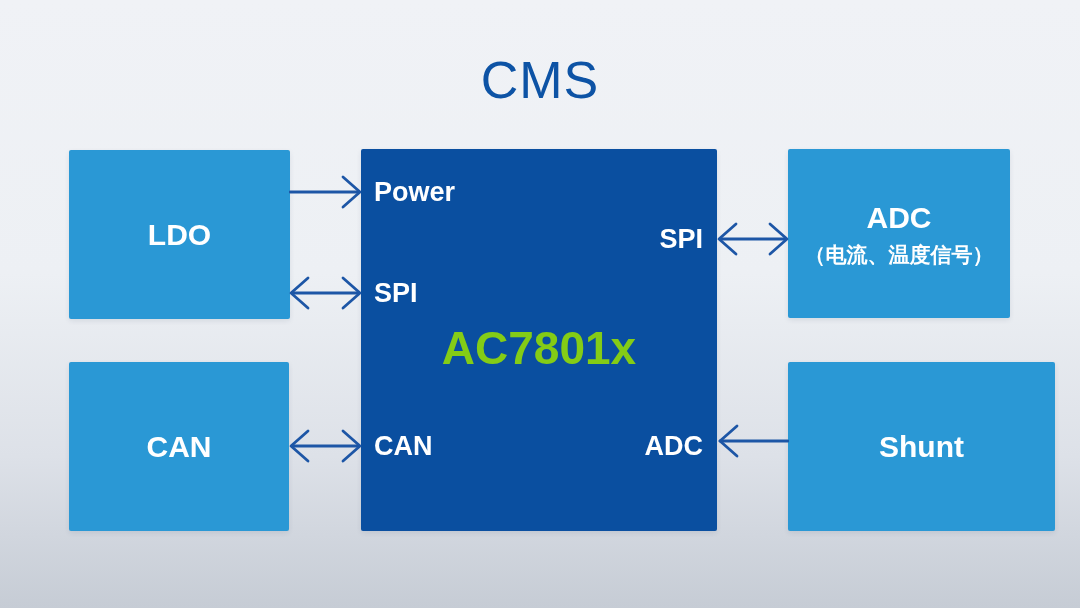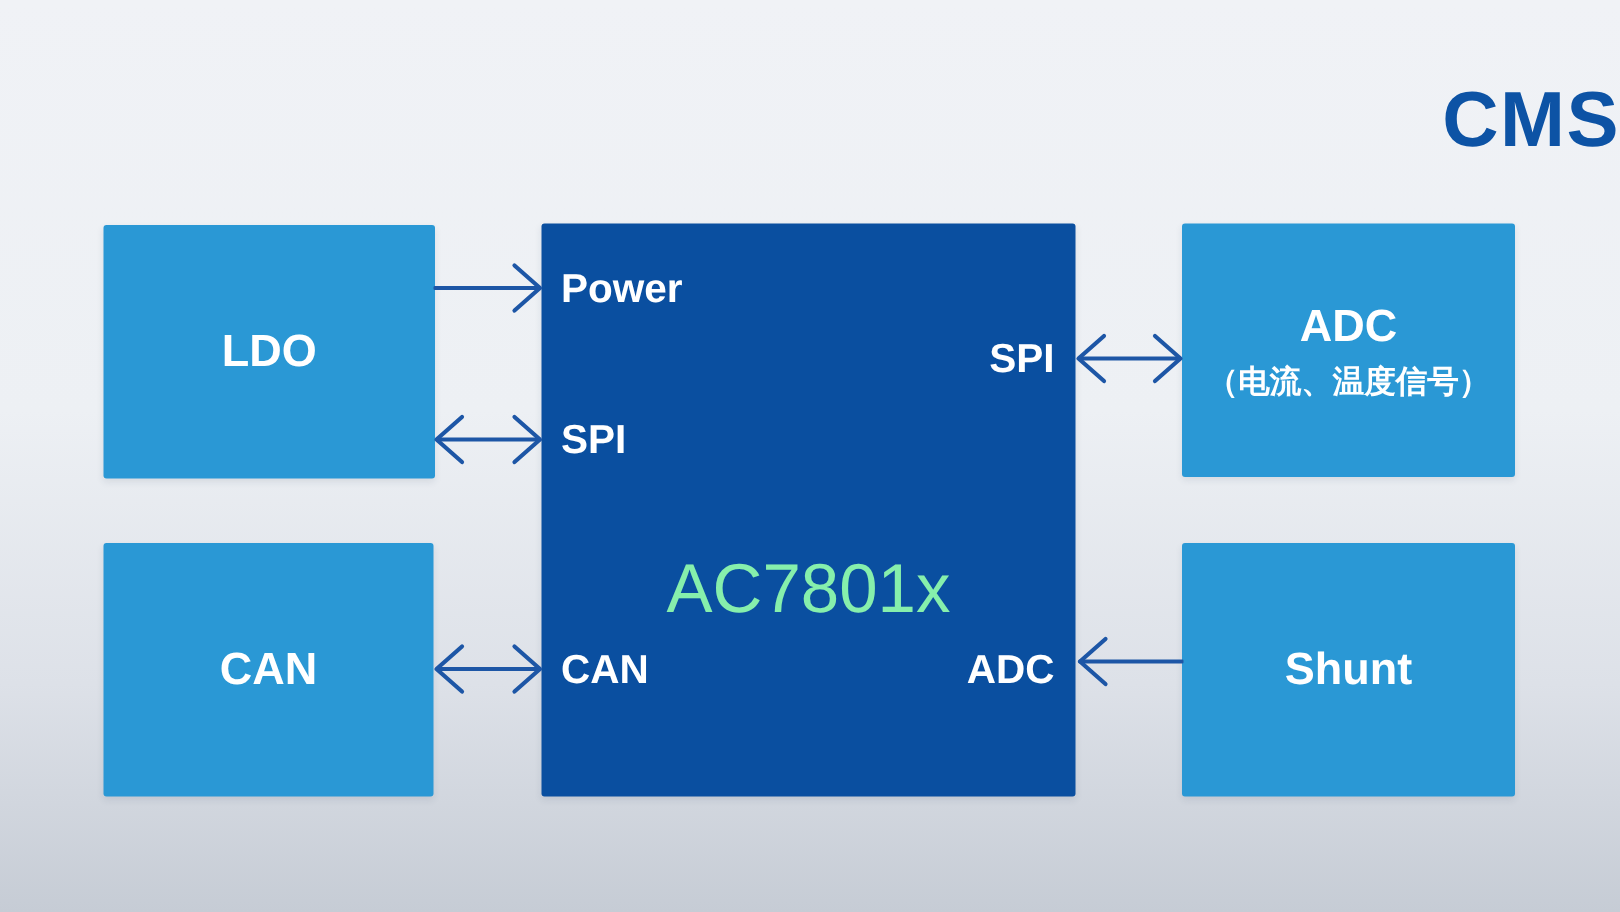--- a/index.html
+++ b/index.html
@@ -12,23 +12,23 @@
     position: relative;
     width: 1080px;
     height: 608px;
     background: linear-gradient(180deg, #f0f2f6 0%, #edf0f4 45%, #dde1e8 75%, #c6ccd5 100%);
   }
   .title {
     position: absolute;
     top: 50px;
     left: 0;
     width: 100%;
-    text-align: right;
+    text-align: center;
     font-size: 52px;
-    font-weight: 700;
+    font-weight: 400;
     letter-spacing: 1px;
     color: #0d53a5;
   }
   .box {
     position: absolute;
     border-radius: 2px;
     color: #ffffff;
     display: flex;
     flex-direction: column;
     align-items: center;
@@ -45,31 +45,30 @@
   }
   .box-sublabel {
     font-size: 21px;
     font-weight: 600;
     line-height: 32px;
   }
   #box-ldo            { left: 69px;  top: 150px; width: 221px; height: 169px; }
   #box-can-transceiver{ left: 69px;  top: 362px; width: 220px; height: 169px; }
   #box-mcu            { left: 361px; top: 149px; width: 356px; height: 382px; }
   #box-adc            { left: 788px; top: 149px; width: 222px; height: 169px; }
-  #box-shunt          { left: 788px; top: 362px; width: 222px; height: 169px; }
+  #box-shunt          { left: 788px; top: 362px; width: 267px; height: 169px; }
   .mcu-name {
     position: absolute;
     left: 0;
     top: 172px;
     width: 100%;
     text-align: center;
     font-size: 46px;
-    font-weight: 400;
-    color: #86efac;
-    margin-top: 44px;
+    font-weight: 700;
+    color: #84cc16;
   }
   .port {
     position: absolute;
     font-size: 27px;
     font-weight: 600;
     color: #ffffff;
     line-height: 34px;
     text-align: center;
   }
   .port.left  { left: 13px; }

